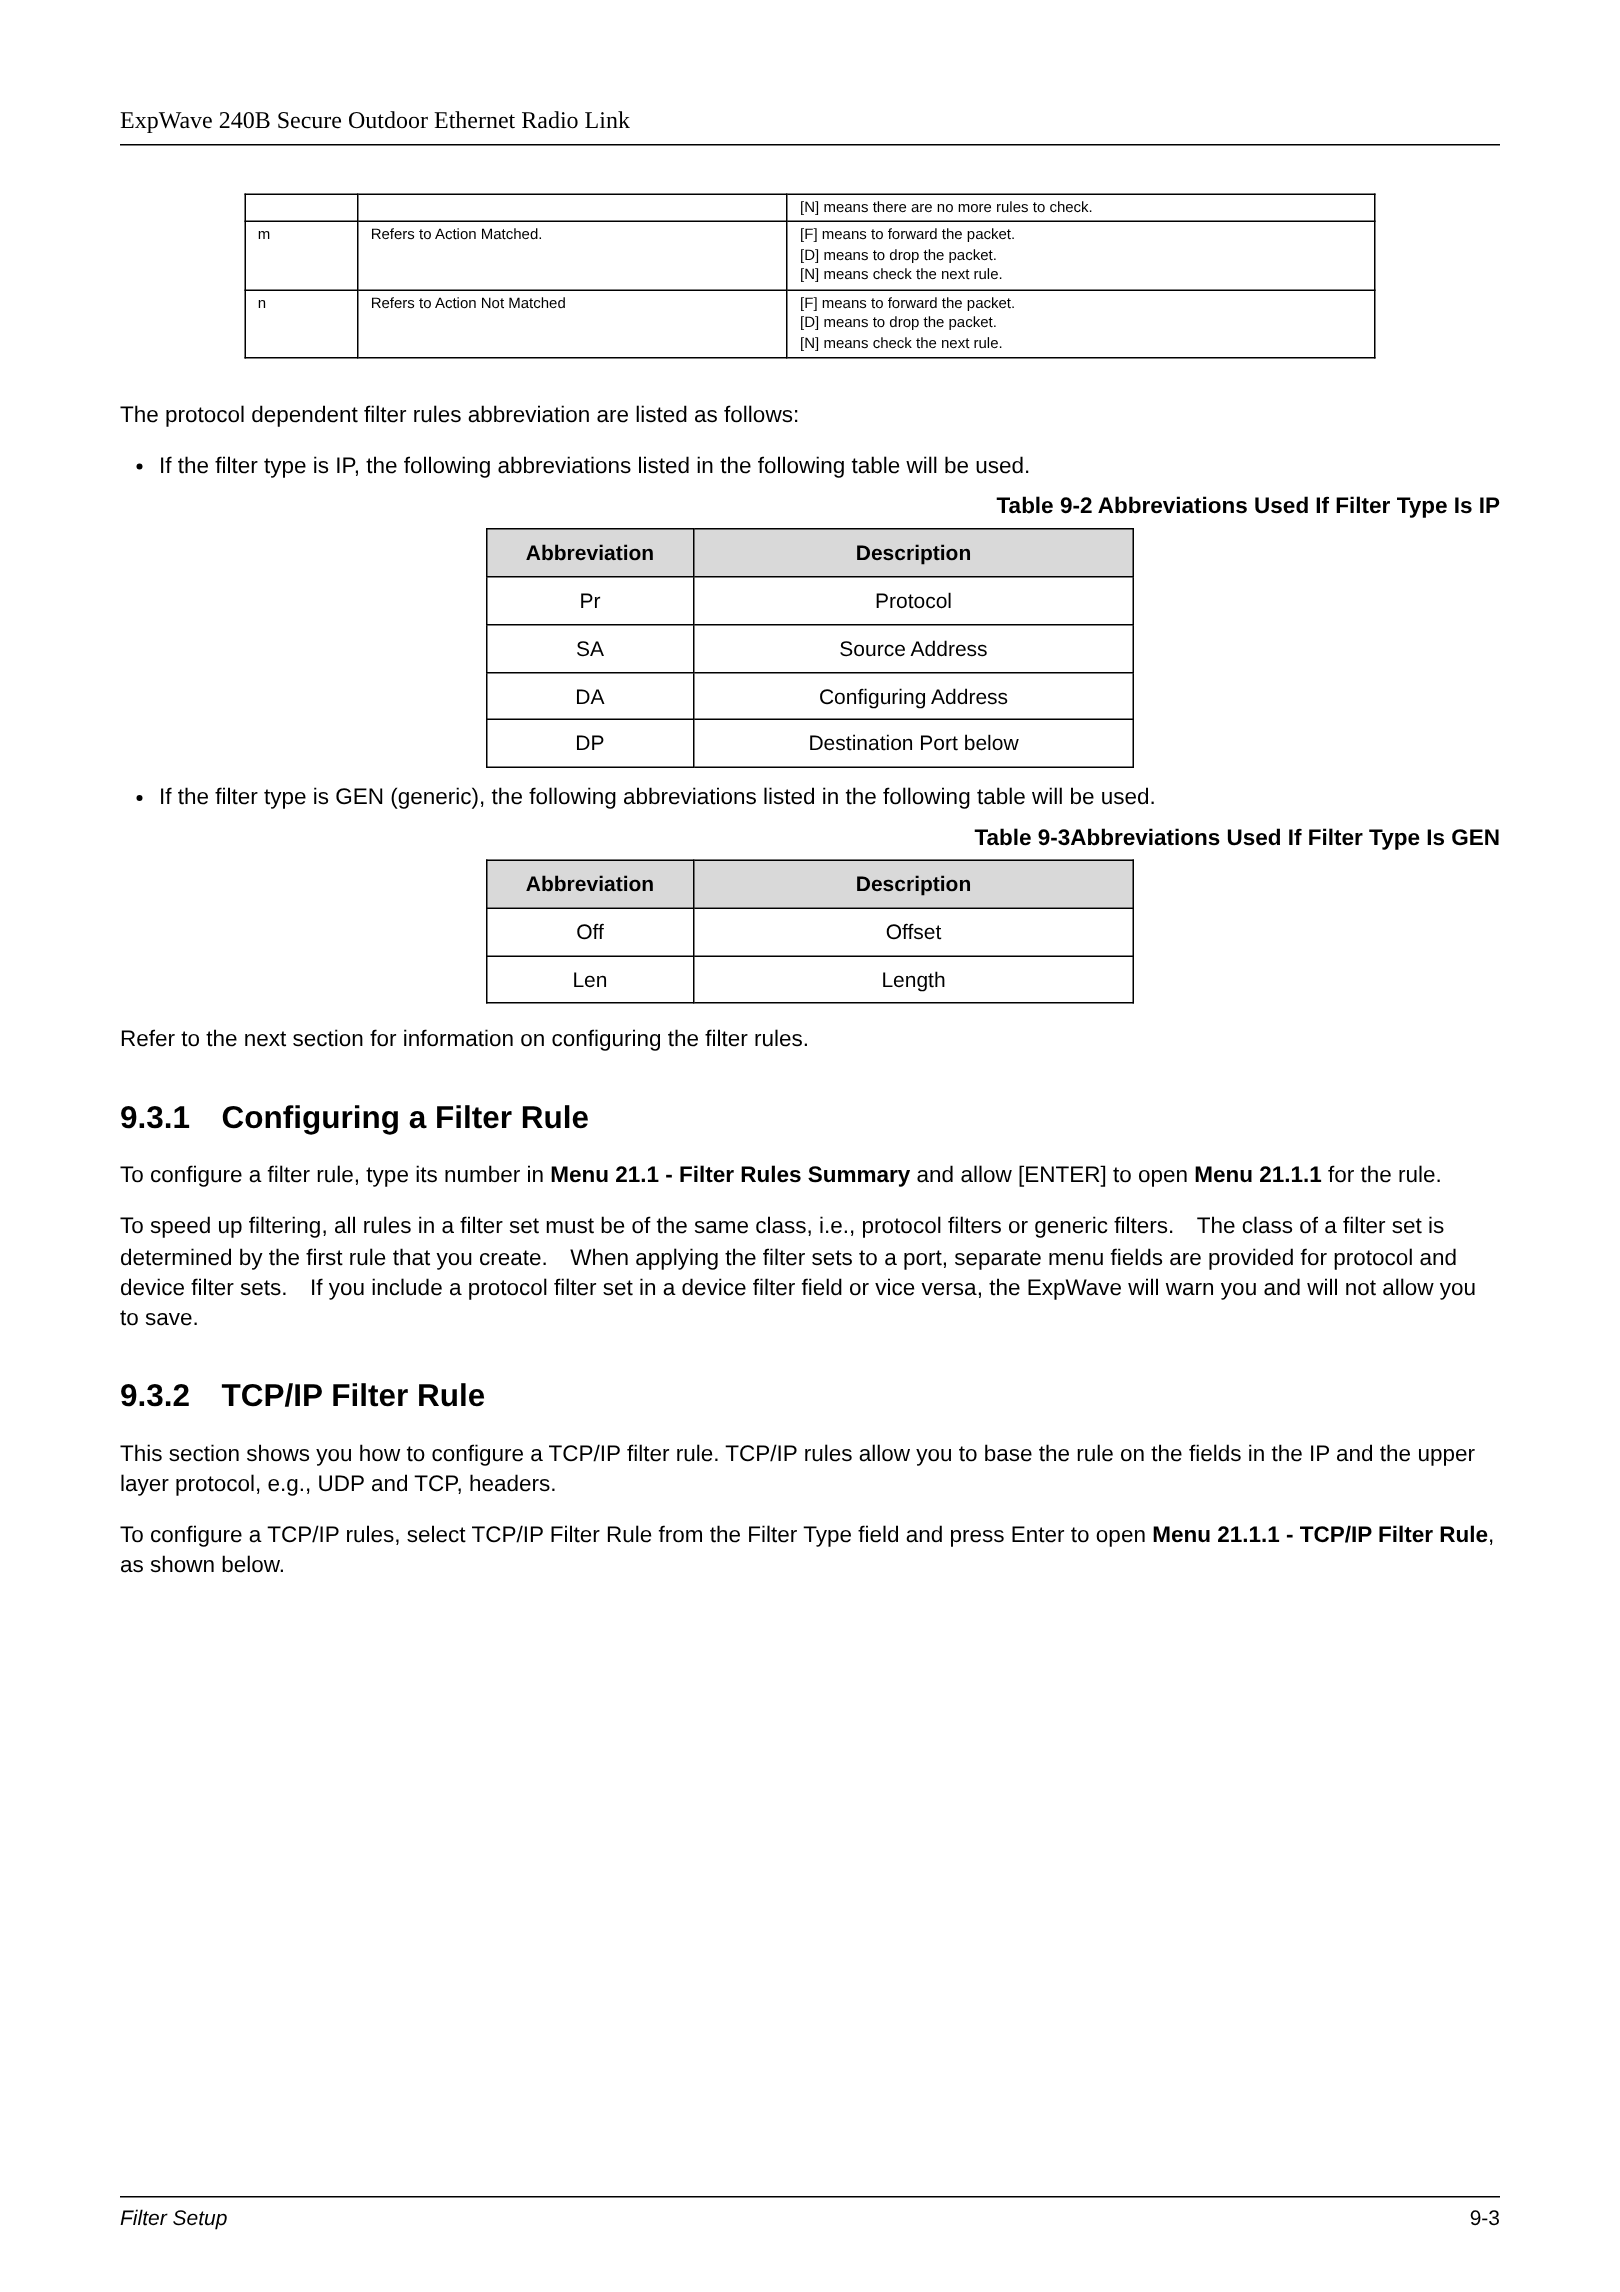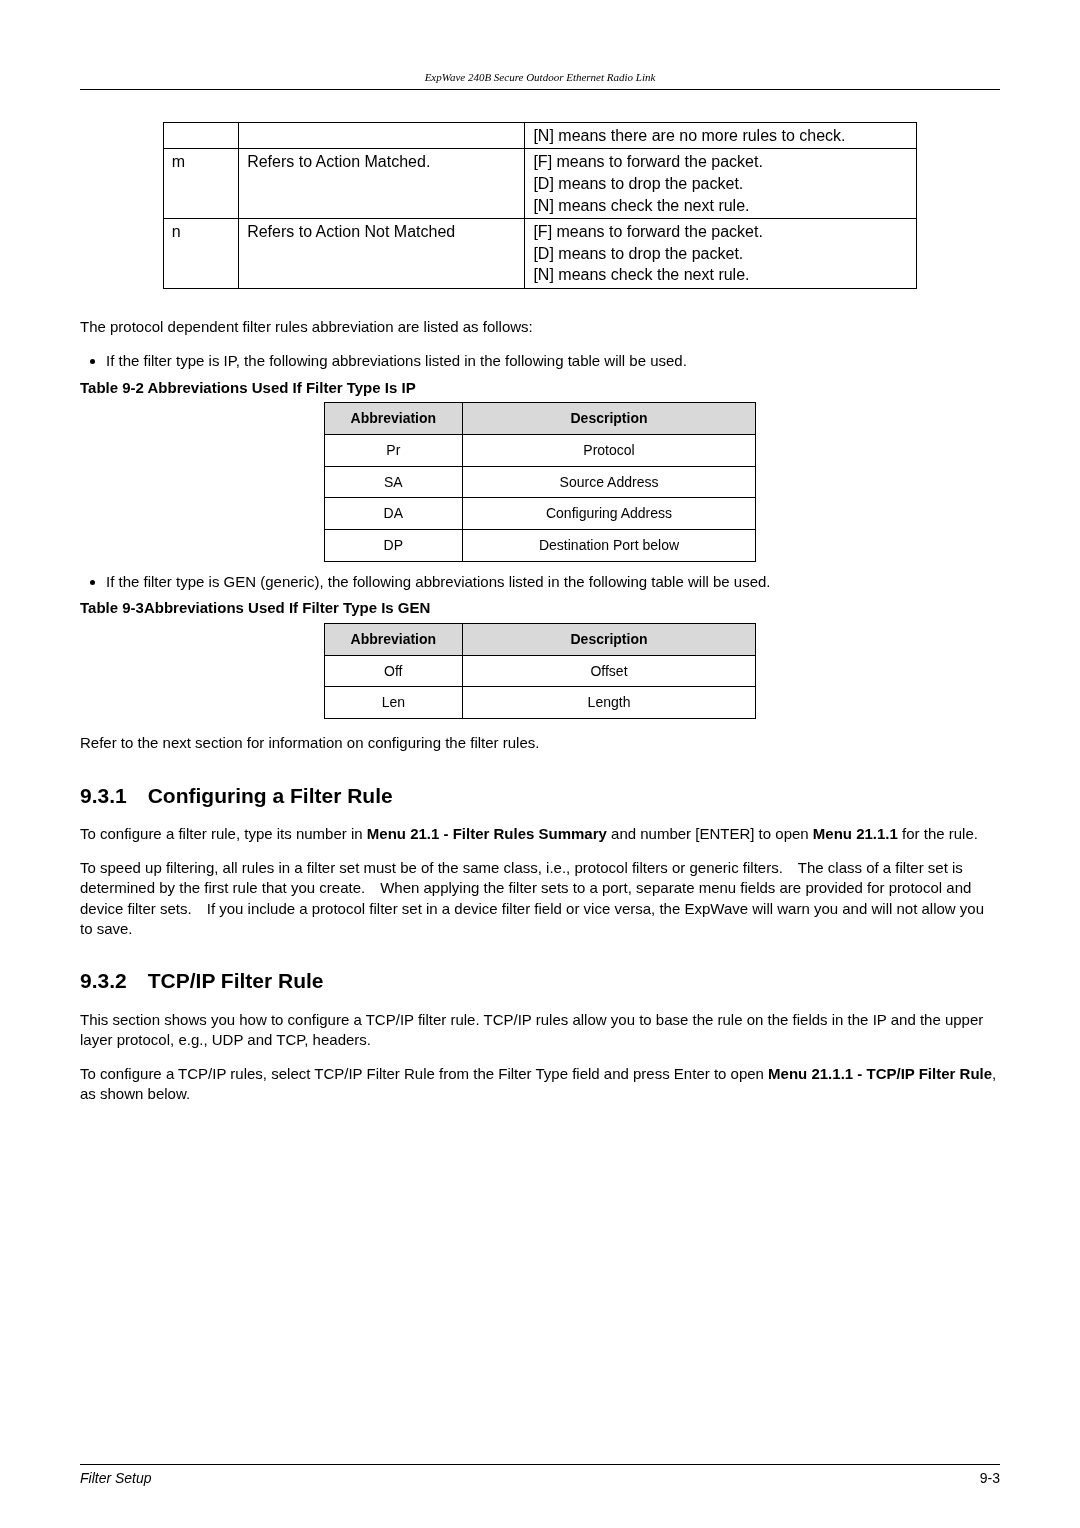--- a/index.html
+++ b/index.html
@@ -8,45 +8,44 @@
     color: #000;
     background: #fff;
     margin: 0;
     padding: 70px 80px 60px 80px;
     width: 1080px;
     box-sizing: border-box;
     line-height: 1.35;
   }
   .top-header {
     border-bottom: 1px solid #000;
-    text-align: center;
-    font-style: italic;
+    text-align: left;
     font-family: "Palatino Linotype", "Book Antiqua", Palatino, serif;
-    font-size: 11px;
+    font-size: 16px;
     padding-bottom: 4px;
     margin-bottom: 32px;
   }
   table.rules {
     border-collapse: collapse;
     margin: 0 auto 28px auto;
     width: 82%;
   }
   table.rules td {
     border: 1px solid #000;
     padding: 2px 8px;
     vertical-align: top;
-    font-size: 16px;
+    font-size: 10px;
   }
   table.rules td.col1 { width: 10%; }
   table.rules td.col2 { width: 38%; }
   table.rules td.col3 { width: 52%; }
   .bodytext { margin: 14px 0; }
   ul.bullet { list-style: disc; margin: 6px 0 6px 26px; padding: 0; }
   ul.bullet li { margin-bottom: 6px; }
-  .caption { font-weight: bold; text-align: left; margin: 6px 0 4px 0; }
+  .caption { font-weight: bold; text-align: right; margin: 6px 0 4px 0; }
   table.abbr {
     border-collapse: collapse;
     margin: 0 auto 10px auto;
     width: 47%;
   }
   table.abbr th, table.abbr td {
     border: 1px solid #000;
     padding: 6px 10px;
     text-align: center;
     font-size: 14px;
@@ -164,21 +163,21 @@
     <td>Length</td>
   </tr>
 </tbody>
   </table>
 
 <p class="bodytext">Refer to the next section for information on configuring the filter rules.</p>
 
 <h2 class="section">9.3.1 Configuring a Filter Rule</h2>
 
 <p class="bodytext">
-  <span>To configure a filter rule, type its number in </span><b>Menu 21.1 - Filter Rules Summary</b><span> and number [ENTER] to open </span><b>Menu 21.1.1</b><span> for the rule.</span>
+  <span>To configure a filter rule, type its number in </span><b>Menu 21.1 - Filter Rules Summary</b><span> and allow [ENTER] to open </span><b>Menu 21.1.1</b><span> for the rule.</span>
 </p>
 
 <p class="bodytext">To speed up filtering, all rules in a filter set must be of the same class, i.e., protocol filters or generic filters. The class of a filter set is determined by the first rule that you create. When applying the filter sets to a port, separate menu fields are provided for protocol and device filter sets. If you include a protocol filter set in a device filter field or vice versa, the ExpWave will warn you and will not allow you to save.</p>
 
 <h2 class="section">9.3.2 TCP/IP Filter Rule</h2>
 
 <p class="bodytext">This section shows you how to configure a TCP/IP filter rule. TCP/IP rules allow you to base the rule on the fields in the IP and the upper layer protocol, e.g., UDP and TCP, headers.</p>
 
 <p class="bodytext">
   <span>To configure a TCP/IP rules, select TCP/IP Filter Rule from the Filter Type field and press Enter to open </span><b>Menu 21.1.1 - TCP/IP Filter Rule</b><span>, as shown below.</span>

